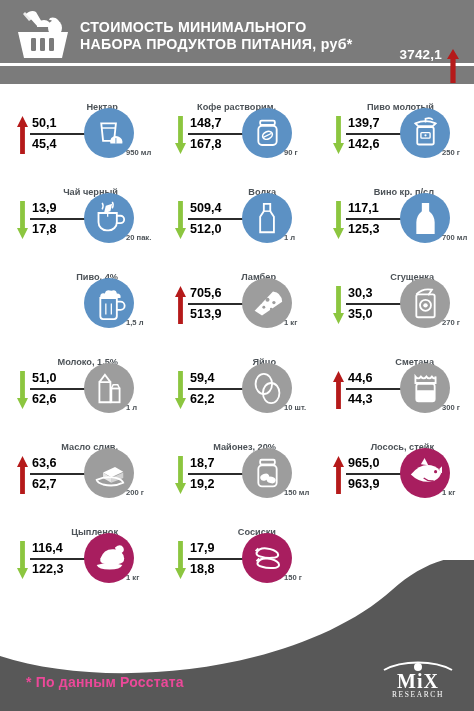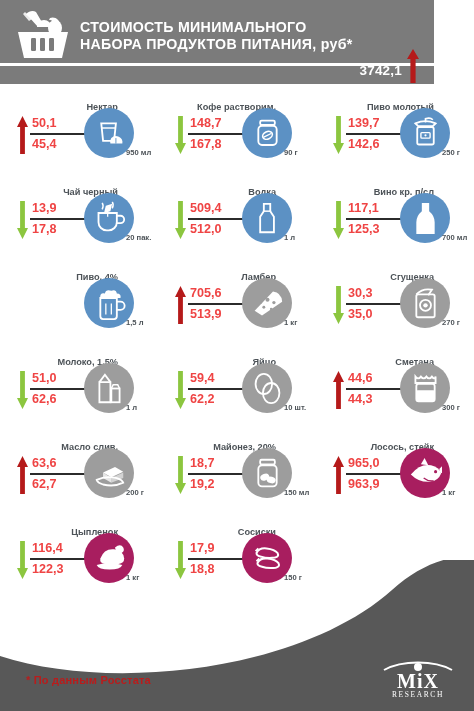--- a/index.html
+++ b/index.html
@@ -11,21 +11,21 @@
   }
   #page {
     position: relative;
     width: 474px; height: 711px;
     background: #ffffff;
   }
 
   
   .header {
     position: absolute; left: 0; top: 0;
-    width: 434px; height: 84px;
+    width: 474px; height: 84px;
     background: #7b7b7b;
   }
   .basket-icon {
     position: absolute; left: 12px; top: 8px;
     width: 62px; height: 54px;
   }
   .header-title {
     position: absolute; left: 80px; top: 19px;
     color: #ffffff;
     font-size: 14.2px;
@@ -49,21 +49,21 @@
   }
   .header-total .val {
     display: block;
     color: #ffffff;
     font-size: 13.5px;
     font-weight: bold;
     line-height: 17px;
     padding-right: 22px;
     letter-spacing: 0.2px;
   }
-  .header-total .val.top { margin-bottom: 0px; margin-top: 16px; }
+  .header-total .val.top { margin-bottom: 0px; }
   .header-arrow {
     position: absolute; right: 4px; top: 3px;
     width: 14px; height: 34px;
   }
 
   
   .grid {
     position: absolute;
     left: 0; top: 86px;
     width: 474px;
@@ -104,21 +104,21 @@
     width: 13px; height: 38px;
   }
   .nums {
     position: absolute;
     left: 14px; top: 0;
     width: 66px;
   }
   .num {
     font-size: 12.6px;
     font-weight: bold;
-    color: #ef4444;
+    color: #000000;
     line-height: 19px;
     text-align: left;
     padding-left: 2px;
     white-space: nowrap;
   }
   .divider {
     width: 62px; height: 2.4px;
     background: #2b2b2b;
   }
 
@@ -149,22 +149,22 @@
 
   
   .footer-shape {
     position: absolute;
     left: 0; top: 560px;
     width: 474px; height: 151px;
   }
   .footer-note {
     position: absolute;
     left: 26px; top: 674px;
-    color: #b91c1c;
-    font-size: 11px;
+    color: #ec4899;
+    font-size: 14px;
     font-weight: bold;
     letter-spacing: 0.2px;
   }
   .logo {
     position: absolute;
     right: 20px; top: 658px;
     width: 72px; height: 42px;
   }
 </style>
 </head>

